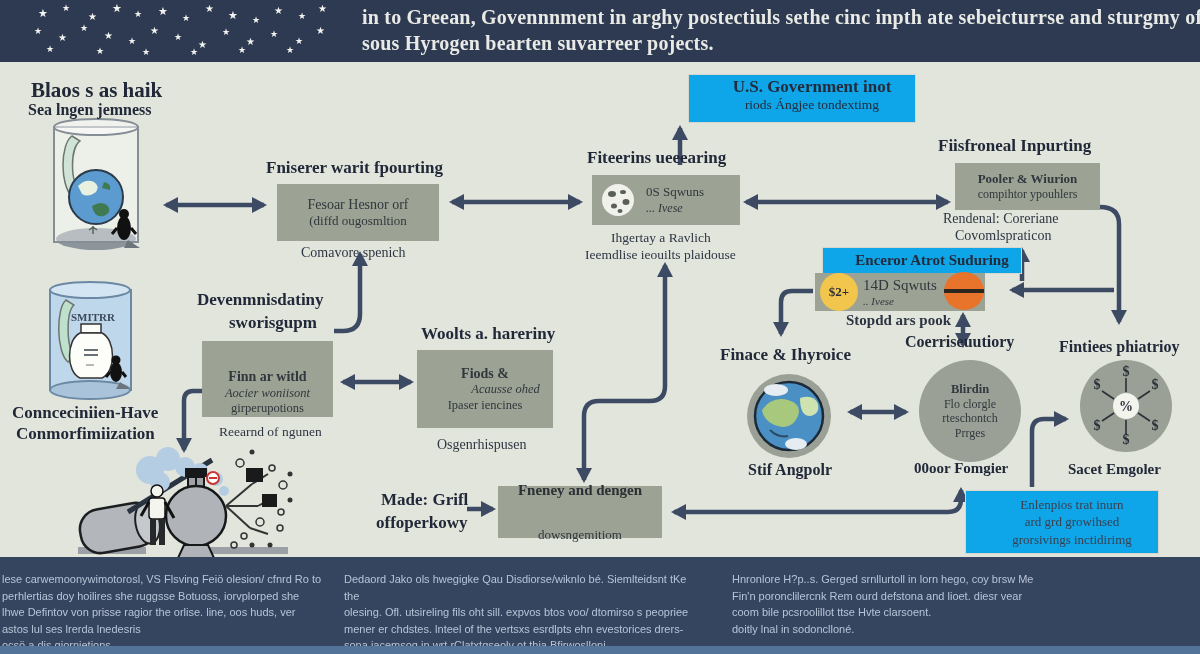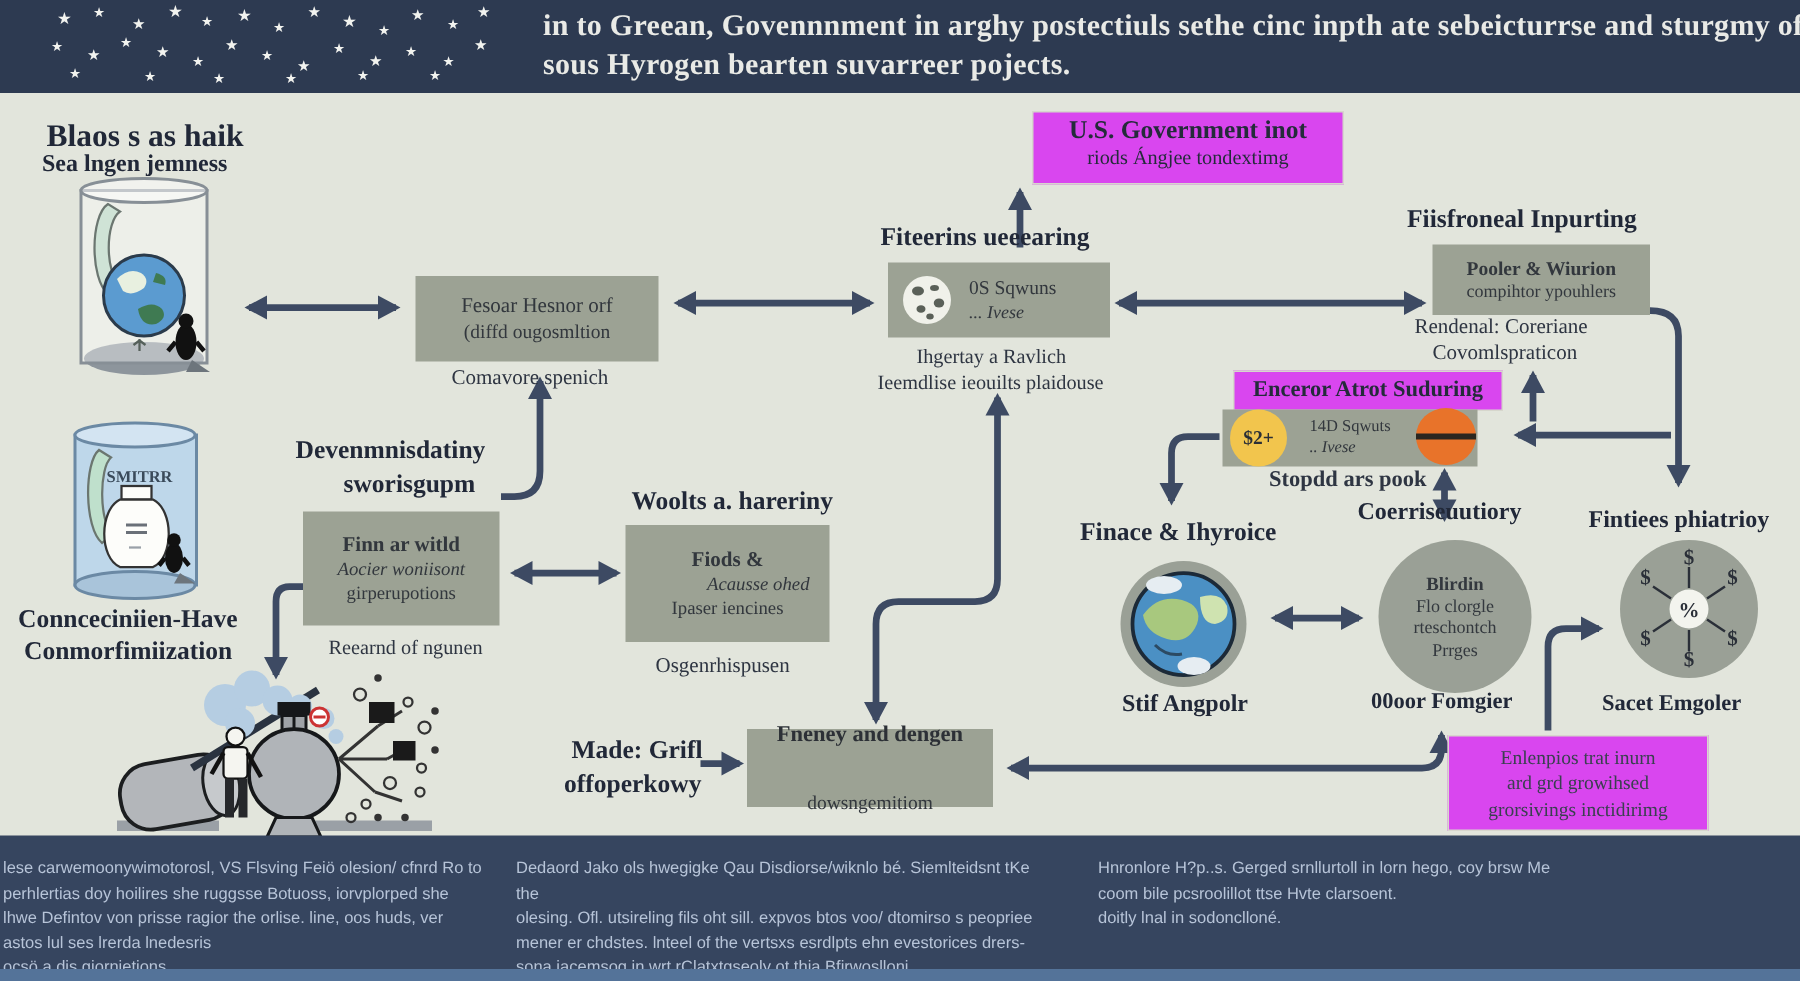--- a/index.html
+++ b/index.html
@@ -14,21 +14,21 @@
   #footer{left:0;top:557px;width:1200px;height:89px;background:#36455f;z-index:3;}
   #fstrip{left:0;top:646px;width:1200px;height:8px;background:#547399;z-index:3;}
   .fcol{position:absolute;top:14px;color:#b7c4d8;font-family:"Liberation Sans","DejaVu Sans",sans-serif;
         font-size:11px;line-height:1.5;}
   
   .h{font-weight:bold;color:#212838;white-space:nowrap;z-index:2;}
   .cap{color:#2e3542;white-space:nowrap;z-index:2;}
   
   .gbox{background:#9ca294;color:#32373d;text-align:center;z-index:2;
         display:flex;flex-direction:column;justify-content:center;line-height:1.25;}
-  .wbox{background:#d946ef;border:1px solid #d6d6cc;text-align:center;z-index:2;color:#242b3a;}
+  .wbox{background:#0ea5e9;border:1px solid #d6d6cc;text-align:center;z-index:2;color:#242b3a;padding-left:20px;}
   .gcirc{background:#9aa096;border-radius:50%;z-index:2;display:flex;flex-direction:column;
          justify-content:center;text-align:center;color:#33383e;}
   .badge{border-radius:50%;z-index:4;display:flex;align-items:center;justify-content:center;}
   svg{display:block;}
   #artlayer{left:0;top:0;z-index:1;pointer-events:none;}
 </style>
 </head>
 <body>
 
 <div id="stage">
@@ -209,29 +209,30 @@
       </div>
     <div class="bline" style="left:362px;top:6px;">in to Greean, Govennnment in arghy postectiuls sethe cinc inpth ate sebeicturrse and sturgmy of</div>
     <div class="bline" style="left:362px;top:32px;">sous Hyrogen bearten suvarreer pojects.</div>
   </div>
 
   <div class="abs h" style="left:31px;top:78px;font-size:21px;">Blaos s as haik</div>
   <div class="abs h" style="left:28px;top:101px;font-size:16px;">Sea lngen jemness</div>
   <div class="abs h" style="left:12px;top:403px;font-size:17px;">Connceciniien-Have</div>
   <div class="abs h" style="left:16px;top:424px;font-size:17px;">Conmorfimiization</div>
 
+  <div class="abs h" style="left:266px;top:158px;font-size:17px;">Fniserer warit fpourting</div>
   <div class="abs gbox" style="left:277px;top:184px;width:162px;height:57px;">
     <div style="font-size:14px;">Fesoar Hesnor orf</div>
     <div style="font-size:13px;">(diffd ougosmltion</div>
   </div>
   <div class="abs cap" style="left:301px;top:245px;font-size:14px;">Comavore spenich</div>
 
   <div class="abs h" style="left:197px;top:290px;font-size:17px;">Devenmnisdatiny</div>
   <div class="abs h" style="left:229px;top:313px;font-size:17px;">sworisgupm</div>
-  <div class="abs gbox" style="left:202px;top:341px;width:131px;height:76px;">
+  <div class="abs gbox" style="left:202px;top:341px;width:131px;height:76px;justify-content:flex-end;">
     <div style="font-size:14px;font-weight:bold;">Finn ar witld</div>
     <div style="font-size:12.5px;font-style:italic;font-family:Liberation Serif, serif;">Aocier woniisont</div>
     <div style="font-size:12.5px;">girperupotions</div>
   </div>
   <div class="abs cap" style="left:219px;top:424px;font-size:13.5px;">Reearnd of ngunen</div>
 
   <div class="abs h" style="left:421px;top:324px;font-size:17px;">Woolts a. hareriny</div>
   <div class="abs gbox" style="left:417px;top:350px;width:136px;height:78px;">
     <div style="font-size:14px;font-weight:bold;">Fiods &amp;</div>
     <div style="font-size:12.5px;font-style:italic;margin-left:41px;">Acausse ohed</div>
@@ -266,21 +267,21 @@
   <div class="abs gbox" style="left:955px;top:163px;width:145px;height:47px;">
     <div style="font-size:13px;font-weight:bold;">Pooler &amp; Wiurion</div>
     <div style="font-size:12px;">compihtor ypouhlers</div>
   </div>
   <div class="abs cap" style="left:943px;top:211px;font-size:14px;">Rendenal: Coreriane</div>
   <div class="abs cap" style="left:955px;top:228px;font-size:14px;">Covomlspraticon</div>
 
   <div class="abs wbox" style="left:822px;top:247px;width:178px;height:25px;line-height:25px;font-size:15px;font-weight:bold;">Enceror Atrot Suduring</div>
   <div class="abs gbox" style="left:815px;top:273px;width:170px;height:38px;flex-direction:row;align-items:center;justify-content:center;">
     <div style="text-align:left;">
-      <div style="font-size:11px;">14D Sqwuts</div>
+      <div style="font-size:15px;">14D Sqwuts</div>
       <div style="font-size:11px;font-style:italic;">.. Ivese</div>
     </div>
   </div>
   <div class="abs badge" style="left:820px;top:273px;width:38px;height:38px;background:#f2c54d;font-size:13px;font-weight:bold;color:#2b2f36;">$2+</div>
   <div class="abs badge" style="left:944px;top:272px;width:40px;height:38px;background:#e8732a;">
     <div style="width:40px;height:0;border-top:4px solid #2b2620;"></div>
   </div>
   <div class="abs cap" style="left:846px;top:312px;font-size:15px;font-weight:600;">Stopdd ars pook</div>
 
   <div class="abs h" style="left:720px;top:345px;font-size:17px;">Finace &amp; Ihyroice</div>
@@ -343,19 +344,20 @@
     </div>
     <div class="fcol" style="left:344px;width:360px;">
       <div>Dedaord Jako ols hwegigke Qau Disdiorse/wiknlo bé. Siemlteidsnt tKe the</div>
       <div>olesing. Ofl. utsireling fils oht sill. expvos btos voo/ dtomirso s peopriee</div>
       <div>mener er chdstes. lnteel of the vertsxs esrdlpts ehn evestorices drers-</div>
       <div>sona iacemsog in wrt rClatxtgseoly ot thia Bfirwoslloni.</div>
       <div>dónrls oni o/ptatorfl sutiuns.</div>
     </div>
     <div class="fcol" style="left:732px;width:340px;">
       <div>Hnronlore H?p..s. Gerged srnllurtoll in lorn hego, coy brsw Me</div>
+      <div>Fin'n poronclilercnk Rem ourd defstona and lioet. diesr vear</div>
       <div>coom bile pcsroolillot ttse Hvte clarsoent.</div>
       <div>doitly lnal in sodonclloné.</div>
     </div>
   </div>
   <div id="fstrip" class="abs"></div>
 
 </div>
 
 </body></html>

